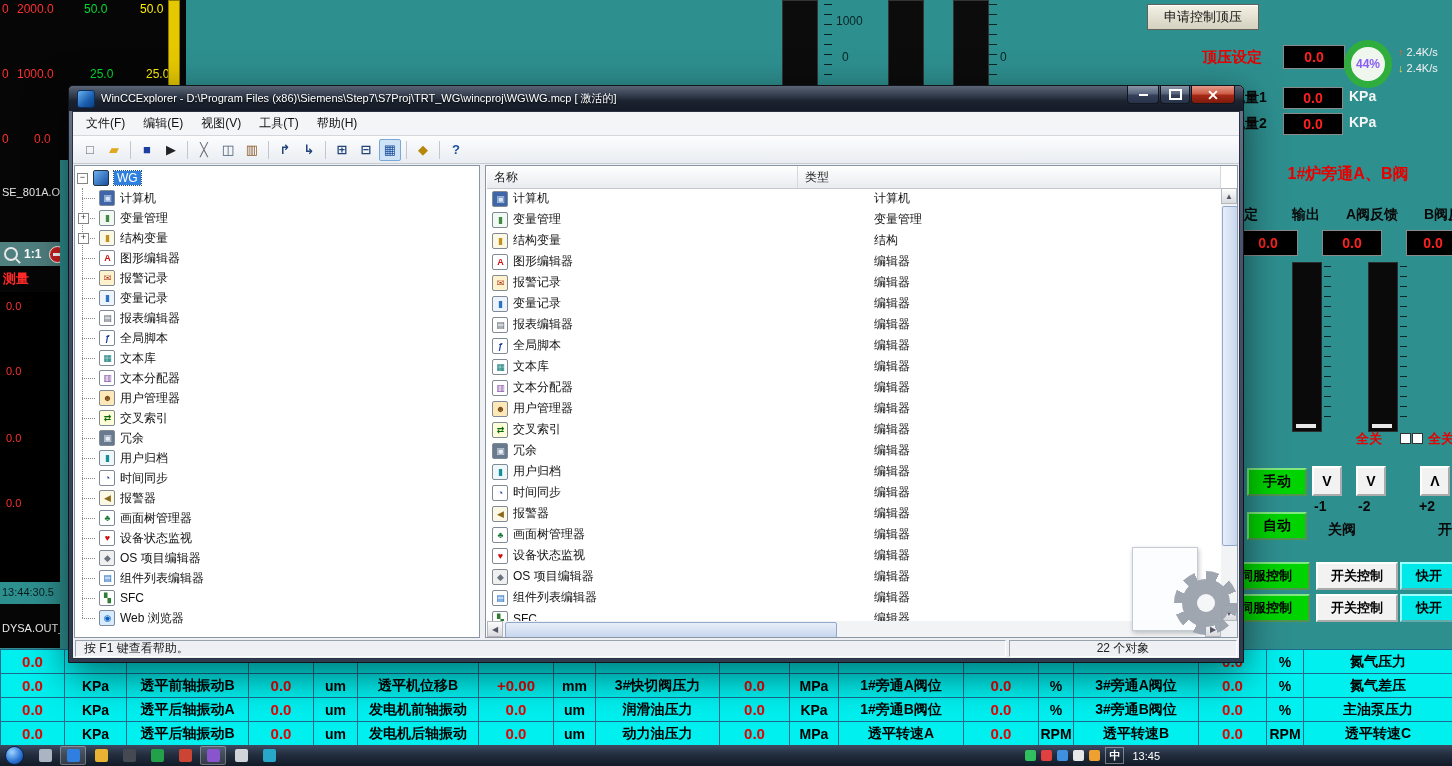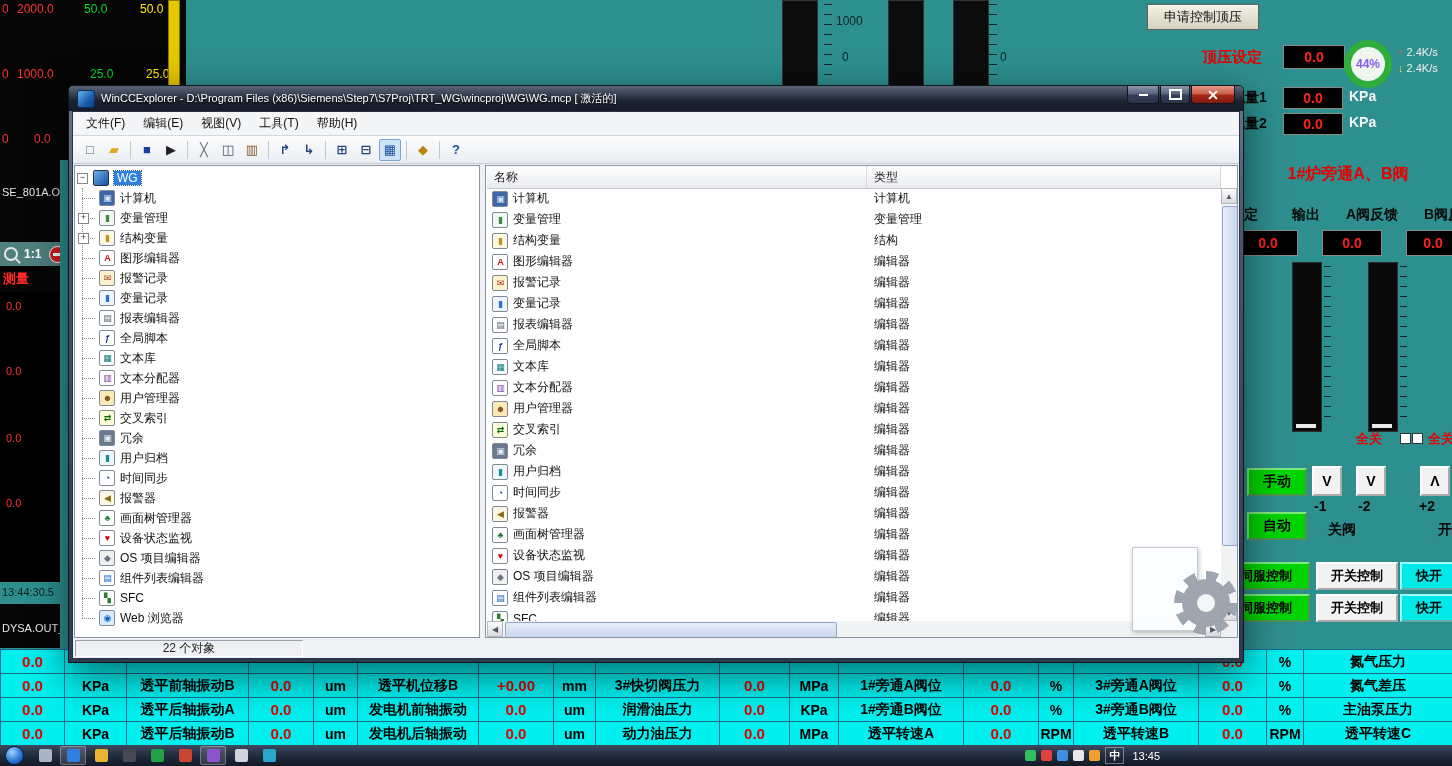--- a/index.html
+++ b/index.html
@@ -128,21 +128,21 @@
   .troot .expander{position:static;margin:0 5px 0 2px}
   .nicon{width:14px;height:14px;border:1px solid #7f8a96;border-radius:2px;margin-right:5px;flex:none;
      display:flex;align-items:center;justify-content:center;font-size:9px;font-weight:bold;overflow:hidden;
      letter-spacing:-1px;line-height:12px}
   .tlabel{white-space:nowrap}
   .sel{background:#2f80de;color:#fff;padding:0 3px;outline:1px dotted #26517f}
   
   #lheader{position:absolute;left:1px;right:16px;top:0;height:22px;display:flex;
      background:linear-gradient(#ffffff,#e9ebef);border-bottom:1px solid #c4c8ce;font-size:12px;color:#222}
   #lheader .hc{display:flex;align-items:center;padding-left:7px;border-right:1px solid #d5d8dd;box-sizing:border-box}
-  #lheader .hc1{width:380px}#lheader .hc2{flex:1}
+  #lheader .hc1{width:311px}#lheader .hc2{flex:1}
   #lrows{position:absolute;left:1px;right:16px;top:22px;bottom:16px;overflow:hidden;font-size:12px;color:#111}
   .lrow{height:21px;display:flex;align-items:center}
   .lc1{width:380px;display:flex;align-items:center;padding-left:5px;box-sizing:border-box;white-space:nowrap;overflow:hidden}
   .lc2{flex:1;padding-left:7px;white-space:nowrap}
   
   .sb-btn{background:linear-gradient(#fdfdfd,#d8dadd);border:1px solid #b5b8bc;color:#556;
      display:flex;align-items:center;justify-content:center;font-size:8px;box-sizing:border-box}
   #vscroll{position:absolute;right:0;top:22px;bottom:16px;width:16px;background:#f2f3f5}
   #vscroll .sb-btn{position:absolute;left:0;width:16px;height:16px}
   #vthumb{position:absolute;left:1px;width:14px;top:18px;height:78%;border:1px solid #8fa8cc;border-radius:2px;
@@ -648,20 +648,21 @@
         </div>
         <div id="hscroll">
           <span class="sb-btn" style="left:0">◀</span>
           <div id="hthumb"></div>
           <span class="sb-btn" style="right:0">▶</span>
         </div>
         <div id="sbcorner"></div>
       </div>
     </div>
     <div id="statusbar">
+      <span class="spane sp1">按 F1 键查看帮助。</span>
       <span class="spane sp2">22 个对象</span>
     </div>
   </div>
 </div>
 
 <div class="abs" id="taskbar">
   <span id="orb"></span>
   <span id="taskbar-apps" style="display:flex">
       <span class="tapp">
         <span class="tglyph" style="background: rgb(170, 180, 194);"></span>

